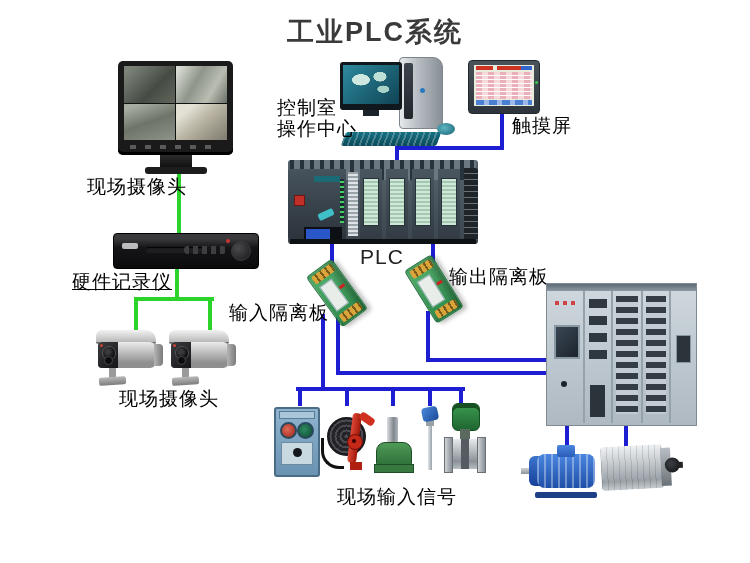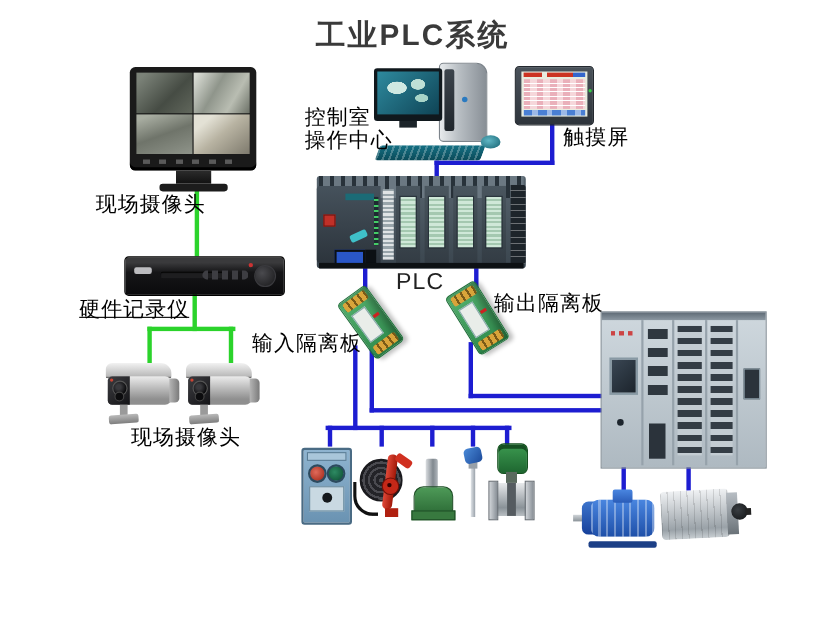--- a/index.html
+++ b/index.html
@@ -422,20 +422,21 @@
     <div class="ft-head"></div>
   </div>
   <div class="fflow">
     <div class="ff-head"></div>
     <div class="ff-neck"></div>
     <div class="ff-pipe"></div>
     <div class="ff-fl ff-fl1"></div>
     <div class="ff-fl ff-fl2"></div>
     <div class="ff-band"></div>
   </div>
+  <div class="lbl" style="left:337px;top:486px;">现场输入信号</div>
 
   <div class="motor">
     <div class="mo-shaft"></div>
     <div class="mo-cap"></div>
     <div class="mo-body"></div>
     <div class="mo-box"></div>
     <div class="mo-feet"></div>
   </div>
   <div class="cylinder">
     <div class="cy-body"></div>

